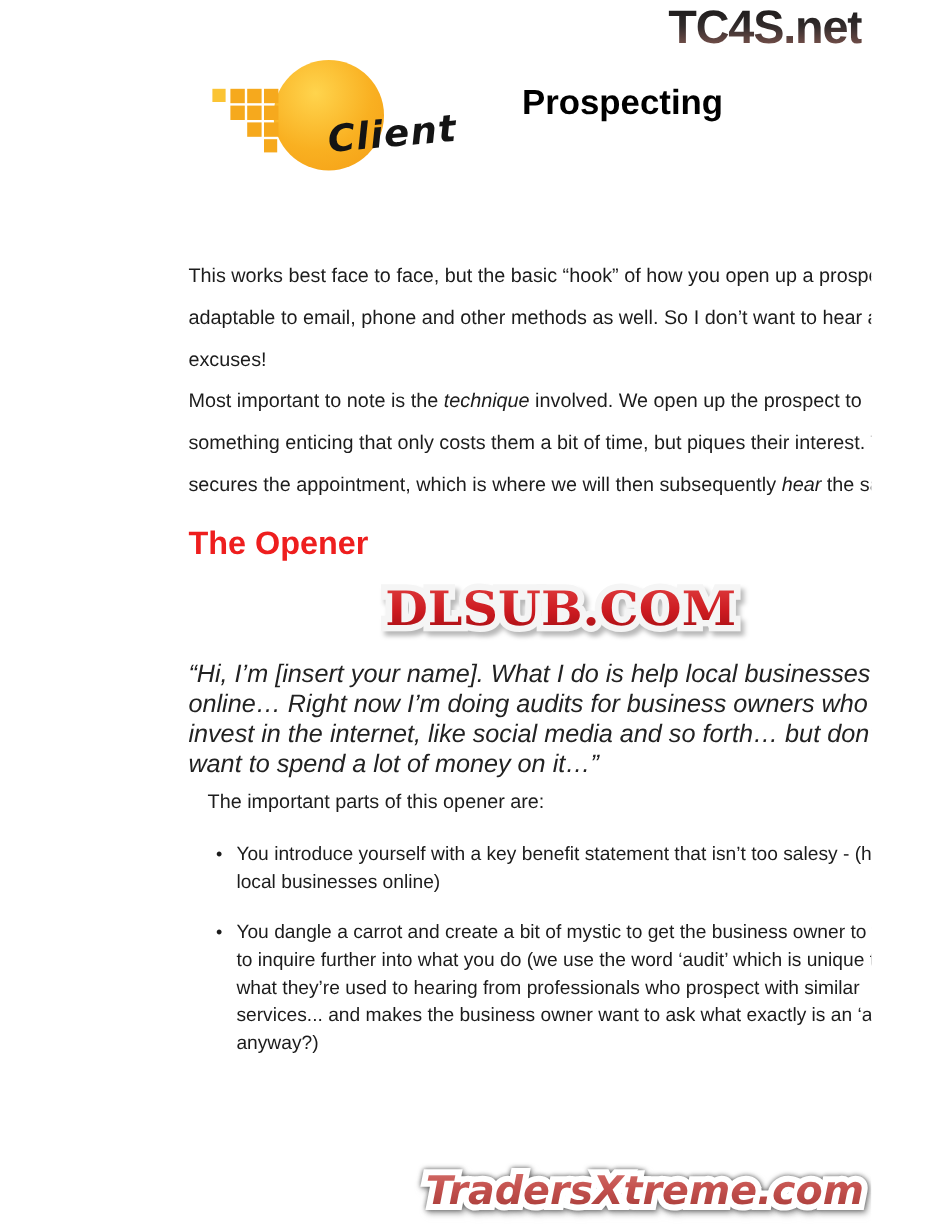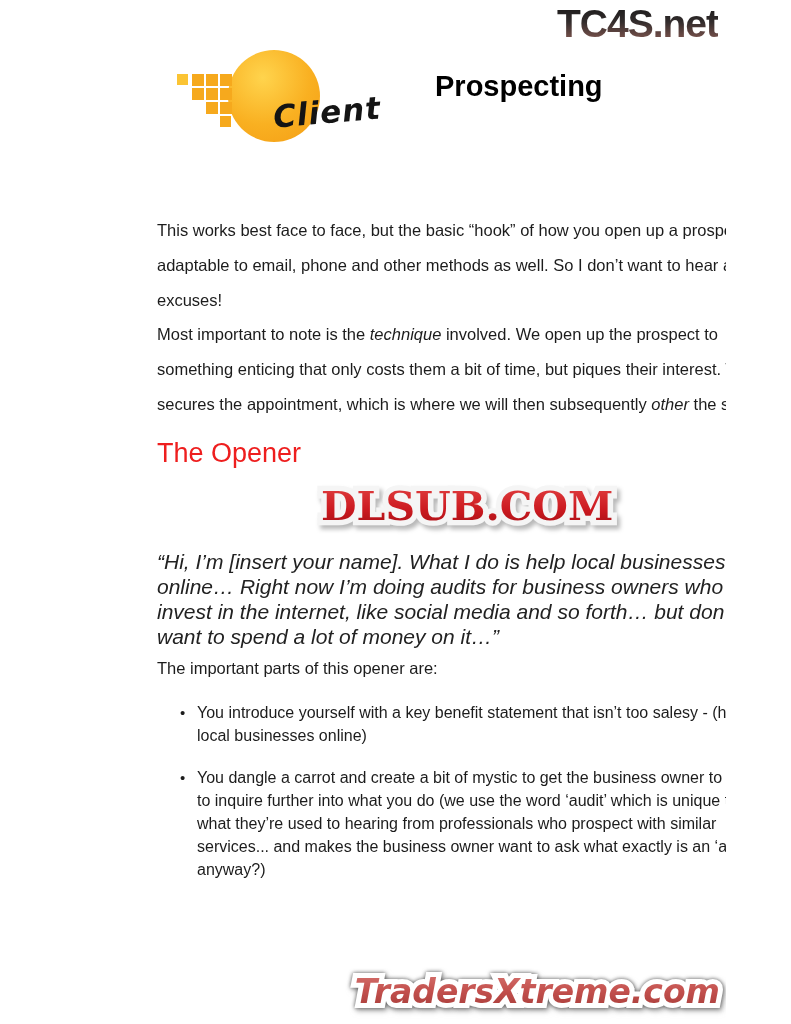--- a/index.html
+++ b/index.html
@@ -56,31 +56,31 @@
     font-size:29px; font-weight:bold; color:#000;
   }
 
   
   .h-intro {
     position:absolute; left:92px; top:158px;
     font-size:27px; font-weight:bold; color:#7b4437; letter-spacing:0;
   }
   .h-opener {
     position:absolute; left:92px; top:438px;
-    font-size:27px; font-weight:normal; color:#ee1e1e;
+    font-size:27px; font-weight:bold; color:#ee1e1e;
   }
   .body { font-size:16.5px; line-height:35px; color:#1c1c1c; }
   .p1 { position:absolute; left:92px; top:213px; width:615px; }
   .p2 { position:absolute; left:92px; top:317px; width:615px; }
   .opener-line { position:absolute; left:92px; top:496px; width:615px; }
   .quote {
     position:absolute; left:92px; top:549px; width:618px;
     font-style:italic; font-size:21px; line-height:25px; color:#222;
   }
-  .leadin { position:absolute; left:92px; top:651px; width:615px; }
+  .leadin { position:absolute; left:108px; top:651px; width:615px; }
 
   .bullets {
     position:absolute; left:110px; top:701px; width:592px;
     list-style:none;
   }
   .bullets li {
     position:relative; padding-left:22px; margin-bottom:19px;
     font-size:16px; line-height:23px; color:#1c1c1c;
   }
   .bullets li::before {
@@ -147,21 +147,21 @@
       <span class="px" style="left:41px; top:60px;"></span>
       <span class="px" style="left:55px; top:60px;"></span>
       <span class="px" style="left:55px; top:74px; width:11px; height:11px;"></span>
     </div>
     <div class="client">Client</div>
   </div>
 
   <div class="prospecting">Prospecting</div>
 
   <p class="body p1">This works best face to face, but the basic “hook” of how you open up a prospect is adaptable to email, phone and other methods as well. So I don’t want to hear any excuses!</p>
-  <p class="body p2"><span>Most important to note is the </span><em>technique</em><span> involved. We open up the prospect to something enticing that only costs them a bit of time, but piques their interest. This secures the appointment, which is where we will then subsequently </span><em>other</em><span> the sale.</span></p>
+  <p class="body p2"><span>Most important to note is the </span><em>technique</em><span> involved. We open up the prospect to something enticing that only costs them a bit of time, but piques their interest. This secures the appointment, which is where we will then subsequently </span><em>hear</em><span> the sale.</span></p>
 
   <h2 class="h-opener">The Opener</h2>
 
   <div class="dlsub">
     <span class="dlsub-back">DLSUB.COM</span>
     <span class="dlsub-front">DLSUB.COM</span>
   </div>
 
   <p class="quote">“Hi, I’m [insert your name]. What I do is help local businesses online… Right now I’m doing audits for business owners who invest in the internet, like social media and so forth… but don’t want to spend a lot of money on it…”</p>
   <p class="body leadin">The important parts of this opener are:</p>

